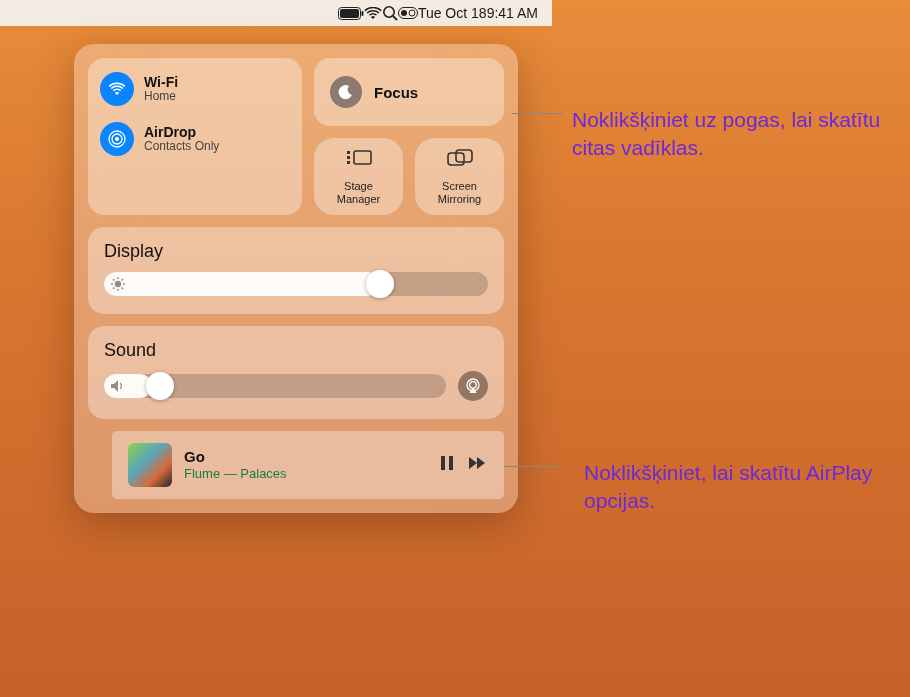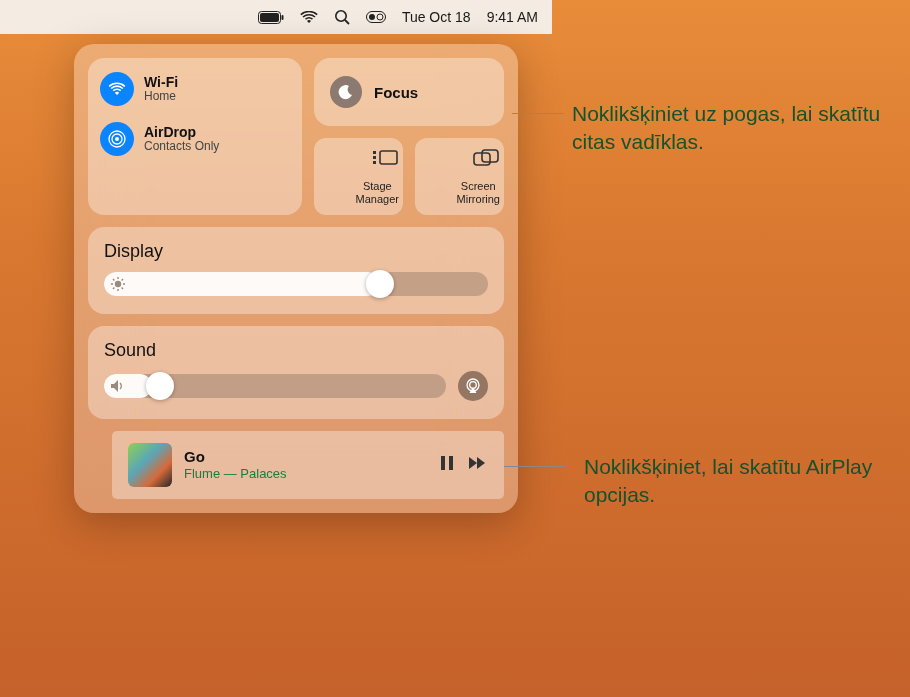--- a/index.html
+++ b/index.html
@@ -7,28 +7,27 @@
     width: 910px;
     height: 697px;
     font-family: -apple-system, "Helvetica Neue", Helvetica, Arial, sans-serif;
     background: linear-gradient(180deg, #e88c3a 0%, #d97830 35%, #c5612a 100%);
     position: relative;
     overflow: hidden;
   }
 
   
   .menubar {
-    height: 34px;
+    height: 26px;
     background: rgba(245,245,245,0.9);
     backdrop-filter: blur(10px);
     display: flex;
     align-items: center;
     justify-content: flex-end;
     padding: 0 14px 0 0;
-    gap: 16px;
     font-size: 14px;
     color: #1a1a1a;
     width: 552px;
   }
   .menubar .icon { display: flex; align-items: center; }
   .menubar .date { font-weight: 400; }
 
   
   .cc {
     position: absolute;
@@ -93,24 +92,24 @@
     border-radius: 50%;
     background: #8c7a70;
     display: flex; align-items: center; justify-content: center;
   }
   .focus-label { font-size: 15px; font-weight: 600; color: #111; }
 
   .tile-row { display: flex; gap: 12px; flex: 1; }
   .square-tile {
     flex: 1;
     background: rgba(255,255,255,0.35);
-    border-radius: 12px;
+    border-radius: 20px;
     display: flex;
     flex-direction: column;
-    align-items: flex-end;
+    align-items: center;
     justify-content: center;
     gap: 6px;
     padding: 10px 4px;
   }
   .tile-label { font-size: 11px; text-align: center; color: #222; line-height: 1.15; }
 
   .section-tile {
     background: rgba(255,255,255,0.35);
     border-radius: 16px;
     padding: 14px 16px 18px;
@@ -168,23 +167,24 @@
   }
   .track-info { flex:1; display:flex; flex-direction:column; line-height:1.2; }
   .track-title { font-size: 15px; font-weight:600; color:#111; }
   .track-sub { font-size: 13px; color:#15803d; }
   .media-controls { display:flex; gap:14px; align-items:center; }
 
   
   .callout {
     position: absolute;
     font-size: 21px;
-    color: #14532d;
+    color: #6d28d9;
     line-height: 1.35;
     max-width: 330px;
+    margin-top: 6px;
   }
   .callout-line {
     position: absolute;
     height: 1px;
     background: #888;
   }
 </style>
 </head>
 <body>
 

